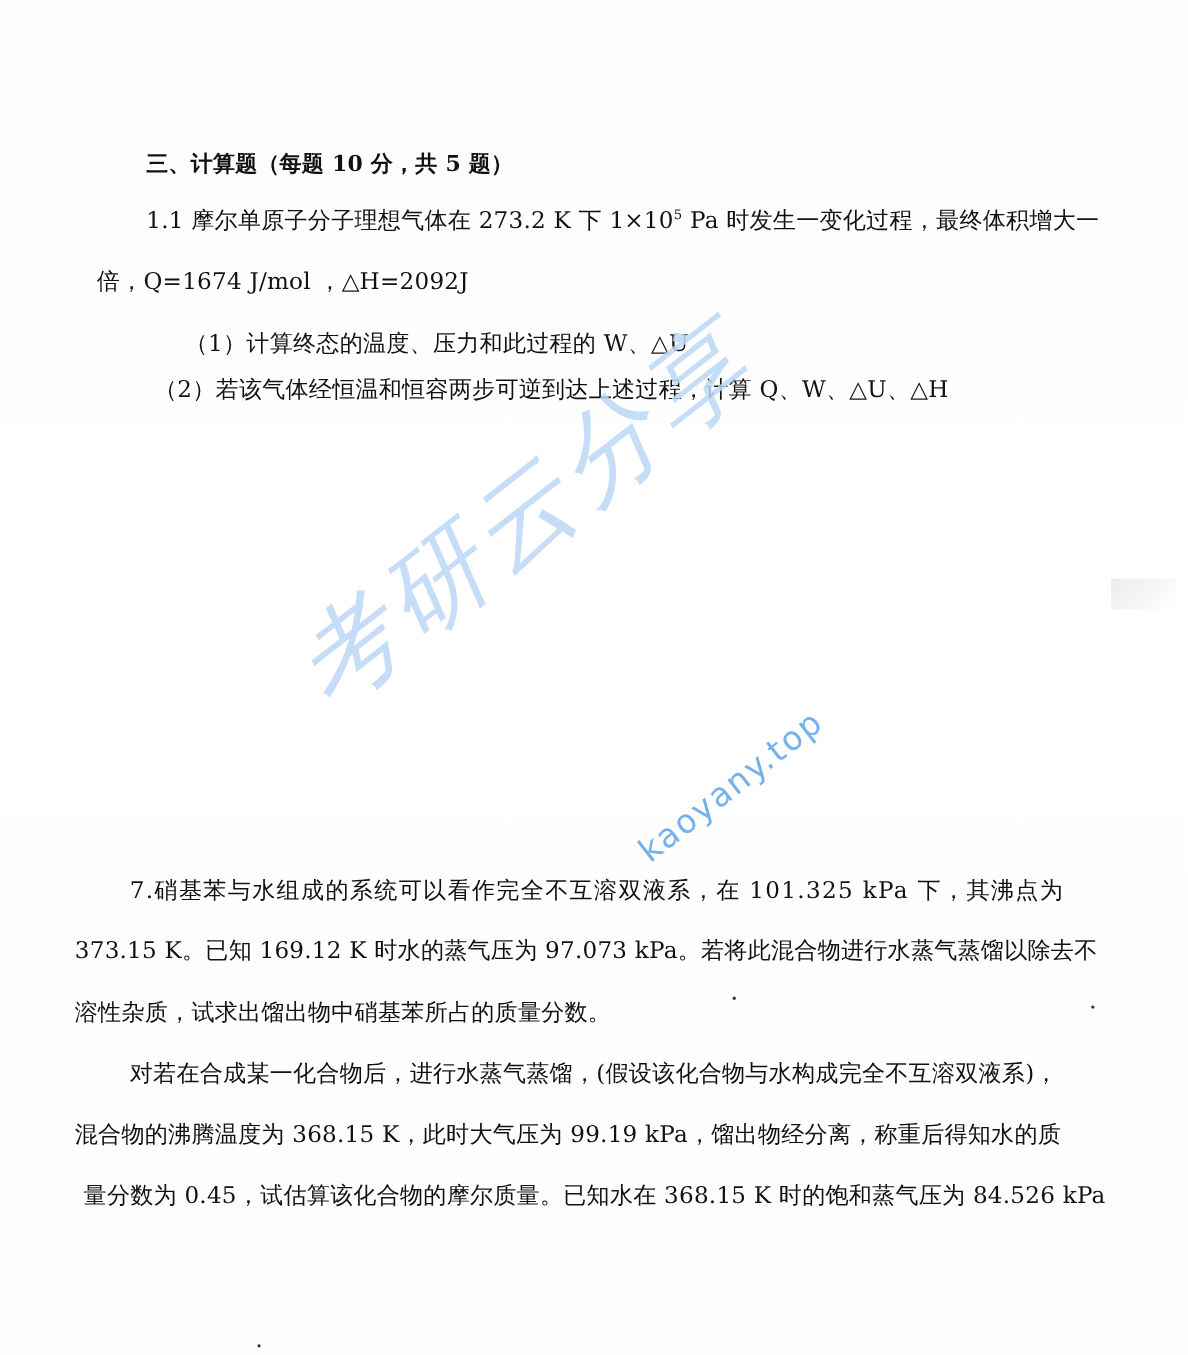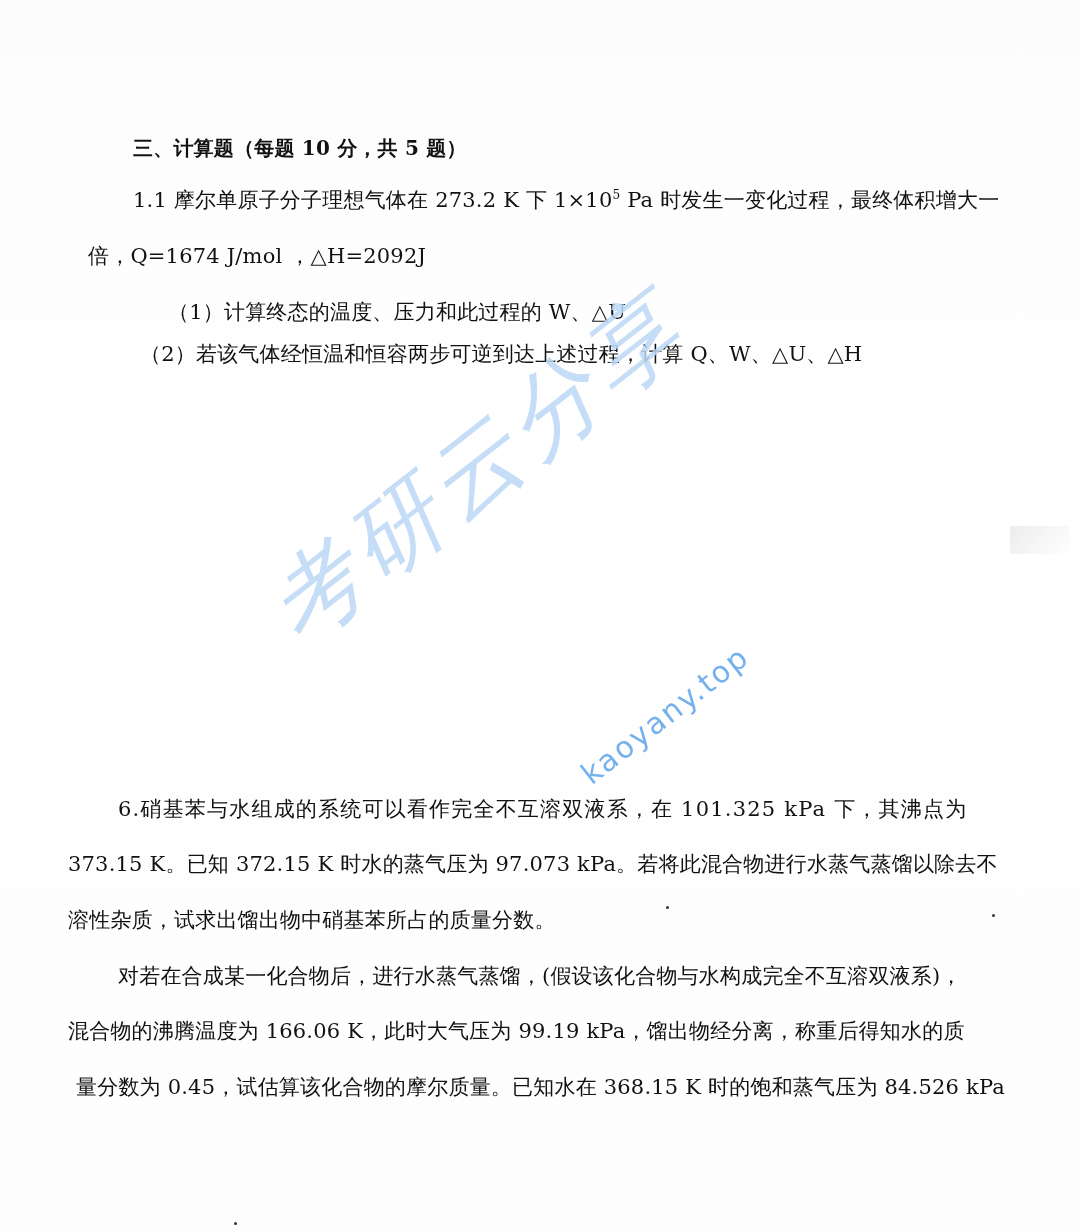--- a/index.html
+++ b/index.html
@@ -91,29 +91,29 @@
   <div class="line" style="left:133px; top:186px;">
     <span>1.1 摩尔单原子分子理想气体在 273.2 K 下 1×10</span><sup>5</sup><span> Pa 时发生一变化过程，最终体积增大一</span>
   </div>
 
   <div class="line" style="left:88px; top:242px;">倍，Q=1674 J/mol  ，△H=2092J</div>
 
   <div class="line" style="left:140px; top:298px;margin-left:28px;">（1）计算终态的温度、压力和此过程的 W、△U</div>
 
   <div class="line" style="left:140px; top:340px;">（2）若该气体经恒温和恒容两步可逆到达上述过程，计算 Q、W、△U、△H</div>
 
-  <div class="line" style="left:118px; top:795px; letter-spacing:1.2px;">6.硝基苯与水组成的系统可以看作完全不互溶双液系，在 101.325 kPa 下，其沸点为</div>
+  <div class="line" style="left:118px; top:795px; letter-spacing:1.2px;">7.硝基苯与水组成的系统可以看作完全不互溶双液系，在 101.325 kPa 下，其沸点为</div>
 
-  <div class="line" style="left:68px; top:850px;">373.15 K。已知 372.15 K 时水的蒸气压为 97.073 kPa。若将此混合物进行水蒸气蒸馏以除去不</div>
+  <div class="line" style="left:68px; top:850px;">373.15 K。已知 169.12 K 时水的蒸气压为 97.073 kPa。若将此混合物进行水蒸气蒸馏以除去不</div>
 
   <div class="line" style="left:118px; top:962px;">对若在合成某一化合物后，进行水蒸气蒸馏，(假设该化合物与水构成完全不互溶双液系)，</div>
 
   <div class="line" style="left:68px; top:906px;">溶性杂质，试求出馏出物中硝基苯所占的质量分数。</div>
 
-  <div class="line" style="left:68px; top:1017px;">混合物的沸腾温度为 166.06 K，此时大气压为 99.19 kPa，馏出物经分离，称重后得知水的质</div>
+  <div class="line" style="left:68px; top:1017px;">混合物的沸腾温度为 368.15 K，此时大气压为 99.19 kPa，馏出物经分离，称重后得知水的质</div>
 
   <div class="line" style="left:76px; top:1073px;">量分数为 0.45，试估算该化合物的摩尔质量。已知水在 368.15 K 时的饱和蒸气压为 84.526 kPa</div>
 
   <div class="watermark wm-cn">考研云分享</div>
   <div class="watermark wm-url">kaoyany.top</div>
 
   <div class="smudge"></div>
   <div class="dot" style="left:666px; top:906px;"></div>
   <div class="dot" style="left:992px; top:914px;"></div>
   <div class="dot" style="left:234px; top:1222px;"></div>

